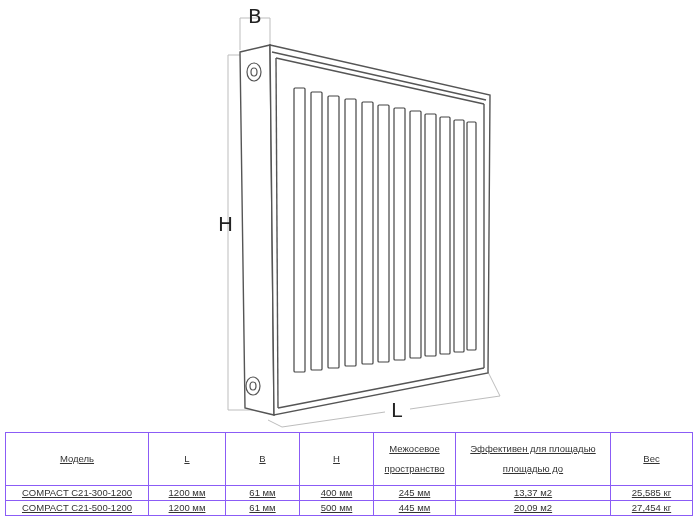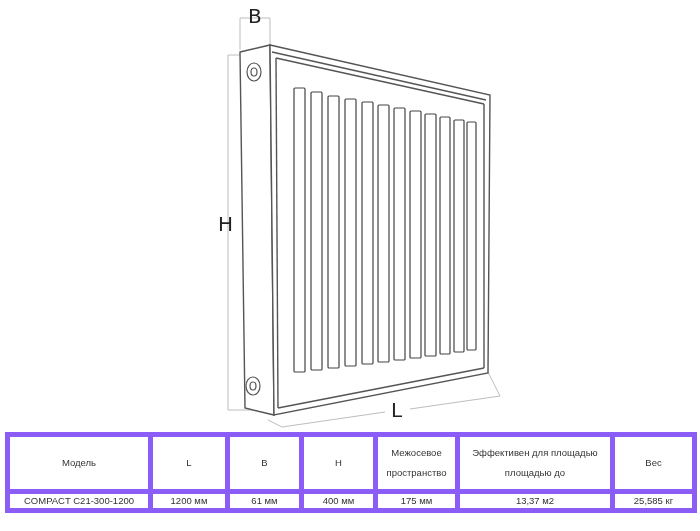--- a/index.html
+++ b/index.html
@@ -1,20 +1,20 @@
 <!DOCTYPE html>
 <html><head>
 <meta charset="utf-8">
 <style>
   html, body { margin:0; padding:0; background:#ffffff; }
   body { width:700px; height:531px; position:relative; overflow:hidden; font-family:"Liberation Sans", sans-serif; color:#222; }
   .diagram { position:absolute; left:0; top:0; width:700px; height:430px; }
   .dim-label { position:absolute; font-family:"DejaVu Sans", sans-serif; font-size:20px; color:#222; line-height:1; }
   .specs { position:absolute; left:5px; top:432px; width:687px; border-collapse:collapse; table-layout:fixed; font-size:9.5px; color:#333; }
-  .specs th, .specs td { border:5px solid #8b5cf6; text-align:center; padding:0; font-weight:normal; }
+  .specs th, .specs td { border:1px solid #8b5cf6; text-align:center; padding:0; font-weight:normal;text-decoration:underline; }
   .specs th { height:52px; line-height:20px; }
   .specs td { height:14px; line-height:14px; }
 </style>
 </head>
 <body>
 
 <div class="diagram">
   <svg width="700" height="430" viewBox="0 0 700 430">
     <g fill="none" stroke="#bdbdbd" stroke-width="1">
 
@@ -86,18 +86,27 @@
       <th><span>Эффективен для площадью</span><br><span>площадью до</span></th>
       <th>Вес</th>
     </tr>
   </thead>
   <tbody>
     <tr>
       <td>COMPACT C21-300-1200</td>
       <td>1200 мм</td>
       <td>61 мм</td>
       <td>400 мм</td>
-      <td>175 мм</td>
+      <td>245 мм</td>
       <td>13,37 м2</td>
       <td>25,585 кг</td>
+    </tr>
+    <tr>
+      <td>COMPACT C21-500-1200</td>
+      <td>1200 мм</td>
+      <td>61 мм</td>
+      <td>500 мм</td>
+      <td>445 мм</td>
+      <td>20,09 м2</td>
+      <td>27,454 кг</td>
     </tr>
   </tbody>
 </table>
 
 </body></html>

